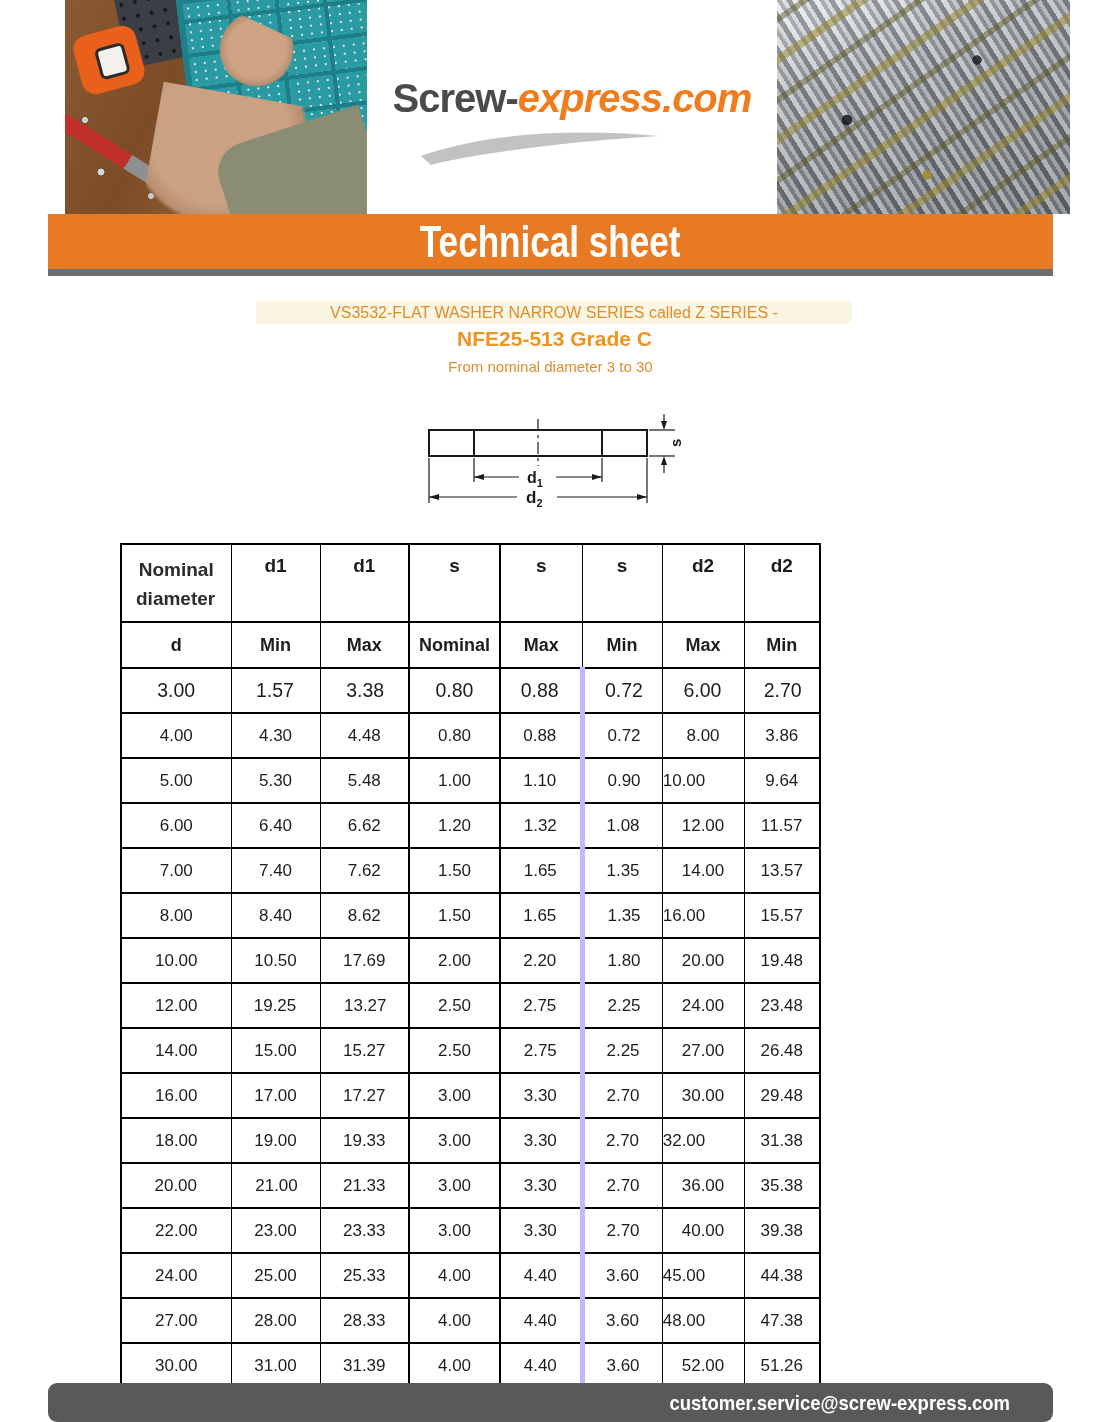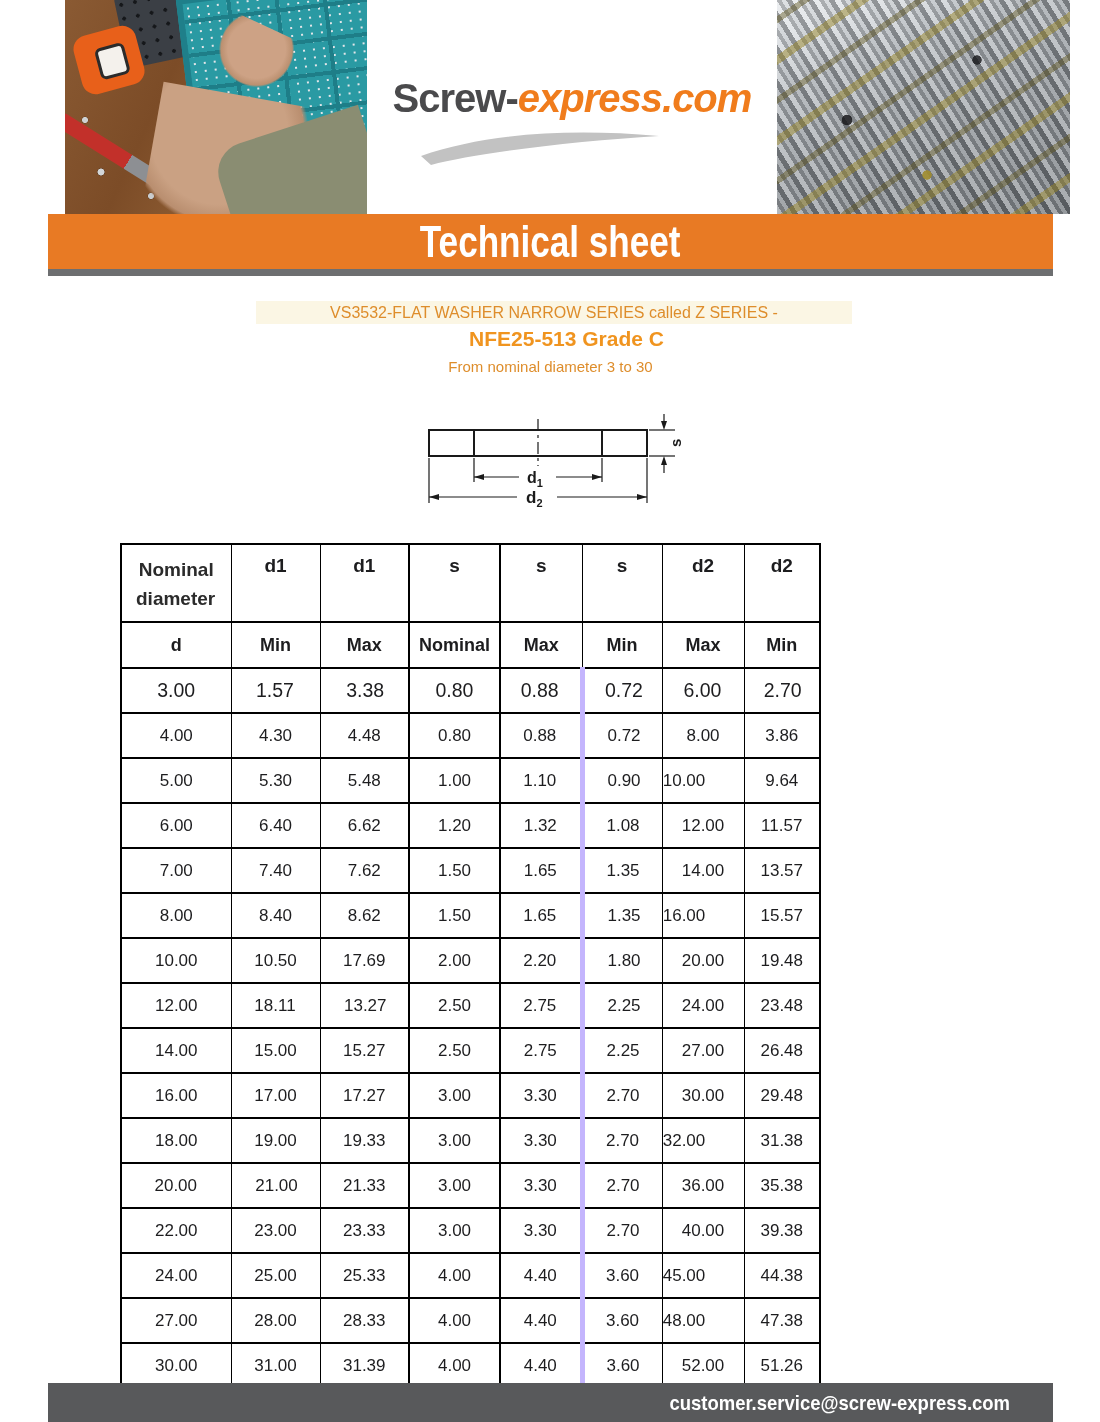--- a/index.html
+++ b/index.html
@@ -67,21 +67,21 @@
   .banner{position:absolute;left:48px;top:214px;width:1005px;height:55px;background:var(--accent_orange);
       text-align:center;line-height:55px;}
   .banner span{display:inline-block;transform:scaleX(.78);color:#fff;font-weight:bold;
       font-size:45px;letter-spacing:0;}
   .banner-strip{position:absolute;left:48px;top:269px;width:1005px;height:7px;background:var(--strip_gray);}
 
   
   .title1-bg{position:absolute;left:256px;top:301px;width:596px;height:23px;background:var(--cream_bg);
       text-align:center;line-height:23px;}
   .title1-bg span{font-size:16px;color:var(--title_orange);}
-  .title2{position:absolute;left:64px;top:327px;width:1005px;text-align:center;font-size:21px;
+  .title2{position:absolute;left:52px;top:327px;width:1005px;text-align:center;font-size:21px;
       font-weight:bold;color:var(--title_strong_orange);}
   .title3{position:absolute;left:48px;top:358px;width:1005px;text-align:center;font-size:15px;
       color:var(--title_orange);}
 
   
   .diagram{position:absolute;left:424px;top:414px;width:270px;height:106px;}
   .diagram .thick{stroke:#1a1a1a;stroke-width:2;fill:none;}
   .diagram .thin{stroke:#1a1a1a;stroke-width:1.2;fill:none;}
   .diagram .arr{fill:#1a1a1a;stroke:none;}
   .diagram text{fill:#1a1a1a;font-family:"Liberation Sans",sans-serif;font-weight:bold;}
@@ -102,21 +102,21 @@
   #spec-table thead tr:last-child th{height:44px;font-size:18px;vertical-align:middle;text-align:center;}
   #spec-table th.hnom{font-size:15.5px;}
   #spec-table tbody td{height:43px;font-size:17px;text-align:center;vertical-align:middle;}
   #spec-table tbody tr:first-child td{font-size:19.5px;}
   td.ar{text-align:right;}  td.ar .cv{margin-right:1px;}
   td.al{text-align:left;}   td.al .cv{margin-left:2px;}
   td.aL{text-align:left;}   td.aL .cv{display:inline-block;transform:translateX(-19px);white-space:nowrap;}
 
   
   .footer-bar{position:absolute;left:48px;top:1383px;width:1005px;height:39px;background:var(--footer_gray);
-      text-align:right;line-height:39px;padding:0;}
+      text-align:right;line-height:39px;padding:0;border-radius:9px;}
   .footer-bar .email{display:inline-block;transform:scaleX(.88);transform-origin:right center;
       margin-right:43px;color:#fff;font-weight:bold;font-size:21px;}
 </style>
 </head>
 <body>
 
 <div class="page">
 
   <div class="header">
     <div class="photo photo-left">
@@ -295,21 +295,21 @@
           <td class="ac"><span class="cv">10.50</span></td>
           <td class="ac"><span class="cv">17.69</span></td>
           <td class="ac"><span class="cv">2.00</span></td>
           <td class="ar"><span class="cv">2.20</span></td>
           <td class="al"><span class="cv">1.80</span></td>
           <td class="ac"><span class="cv">20.00</span></td>
           <td class="ac"><span class="cv">19.48</span></td>
         </tr>
         <tr>
           <td class="ac"><span class="cv">12.00</span></td>
-          <td class="ar"><span class="cv">18.11</span></td>
+          <td class="ar"><span class="cv">19.25</span></td>
           <td class="al"><span class="cv">13.27</span></td>
           <td class="ac"><span class="cv">2.50</span></td>
           <td class="ar"><span class="cv">2.75</span></td>
           <td class="al"><span class="cv">2.25</span></td>
           <td class="ac"><span class="cv">24.00</span></td>
           <td class="ac"><span class="cv">23.48</span></td>
         </tr>
         <tr>
           <td class="ac"><span class="cv">14.00</span></td>
           <td class="ac"><span class="cv">15.00</span></td>

